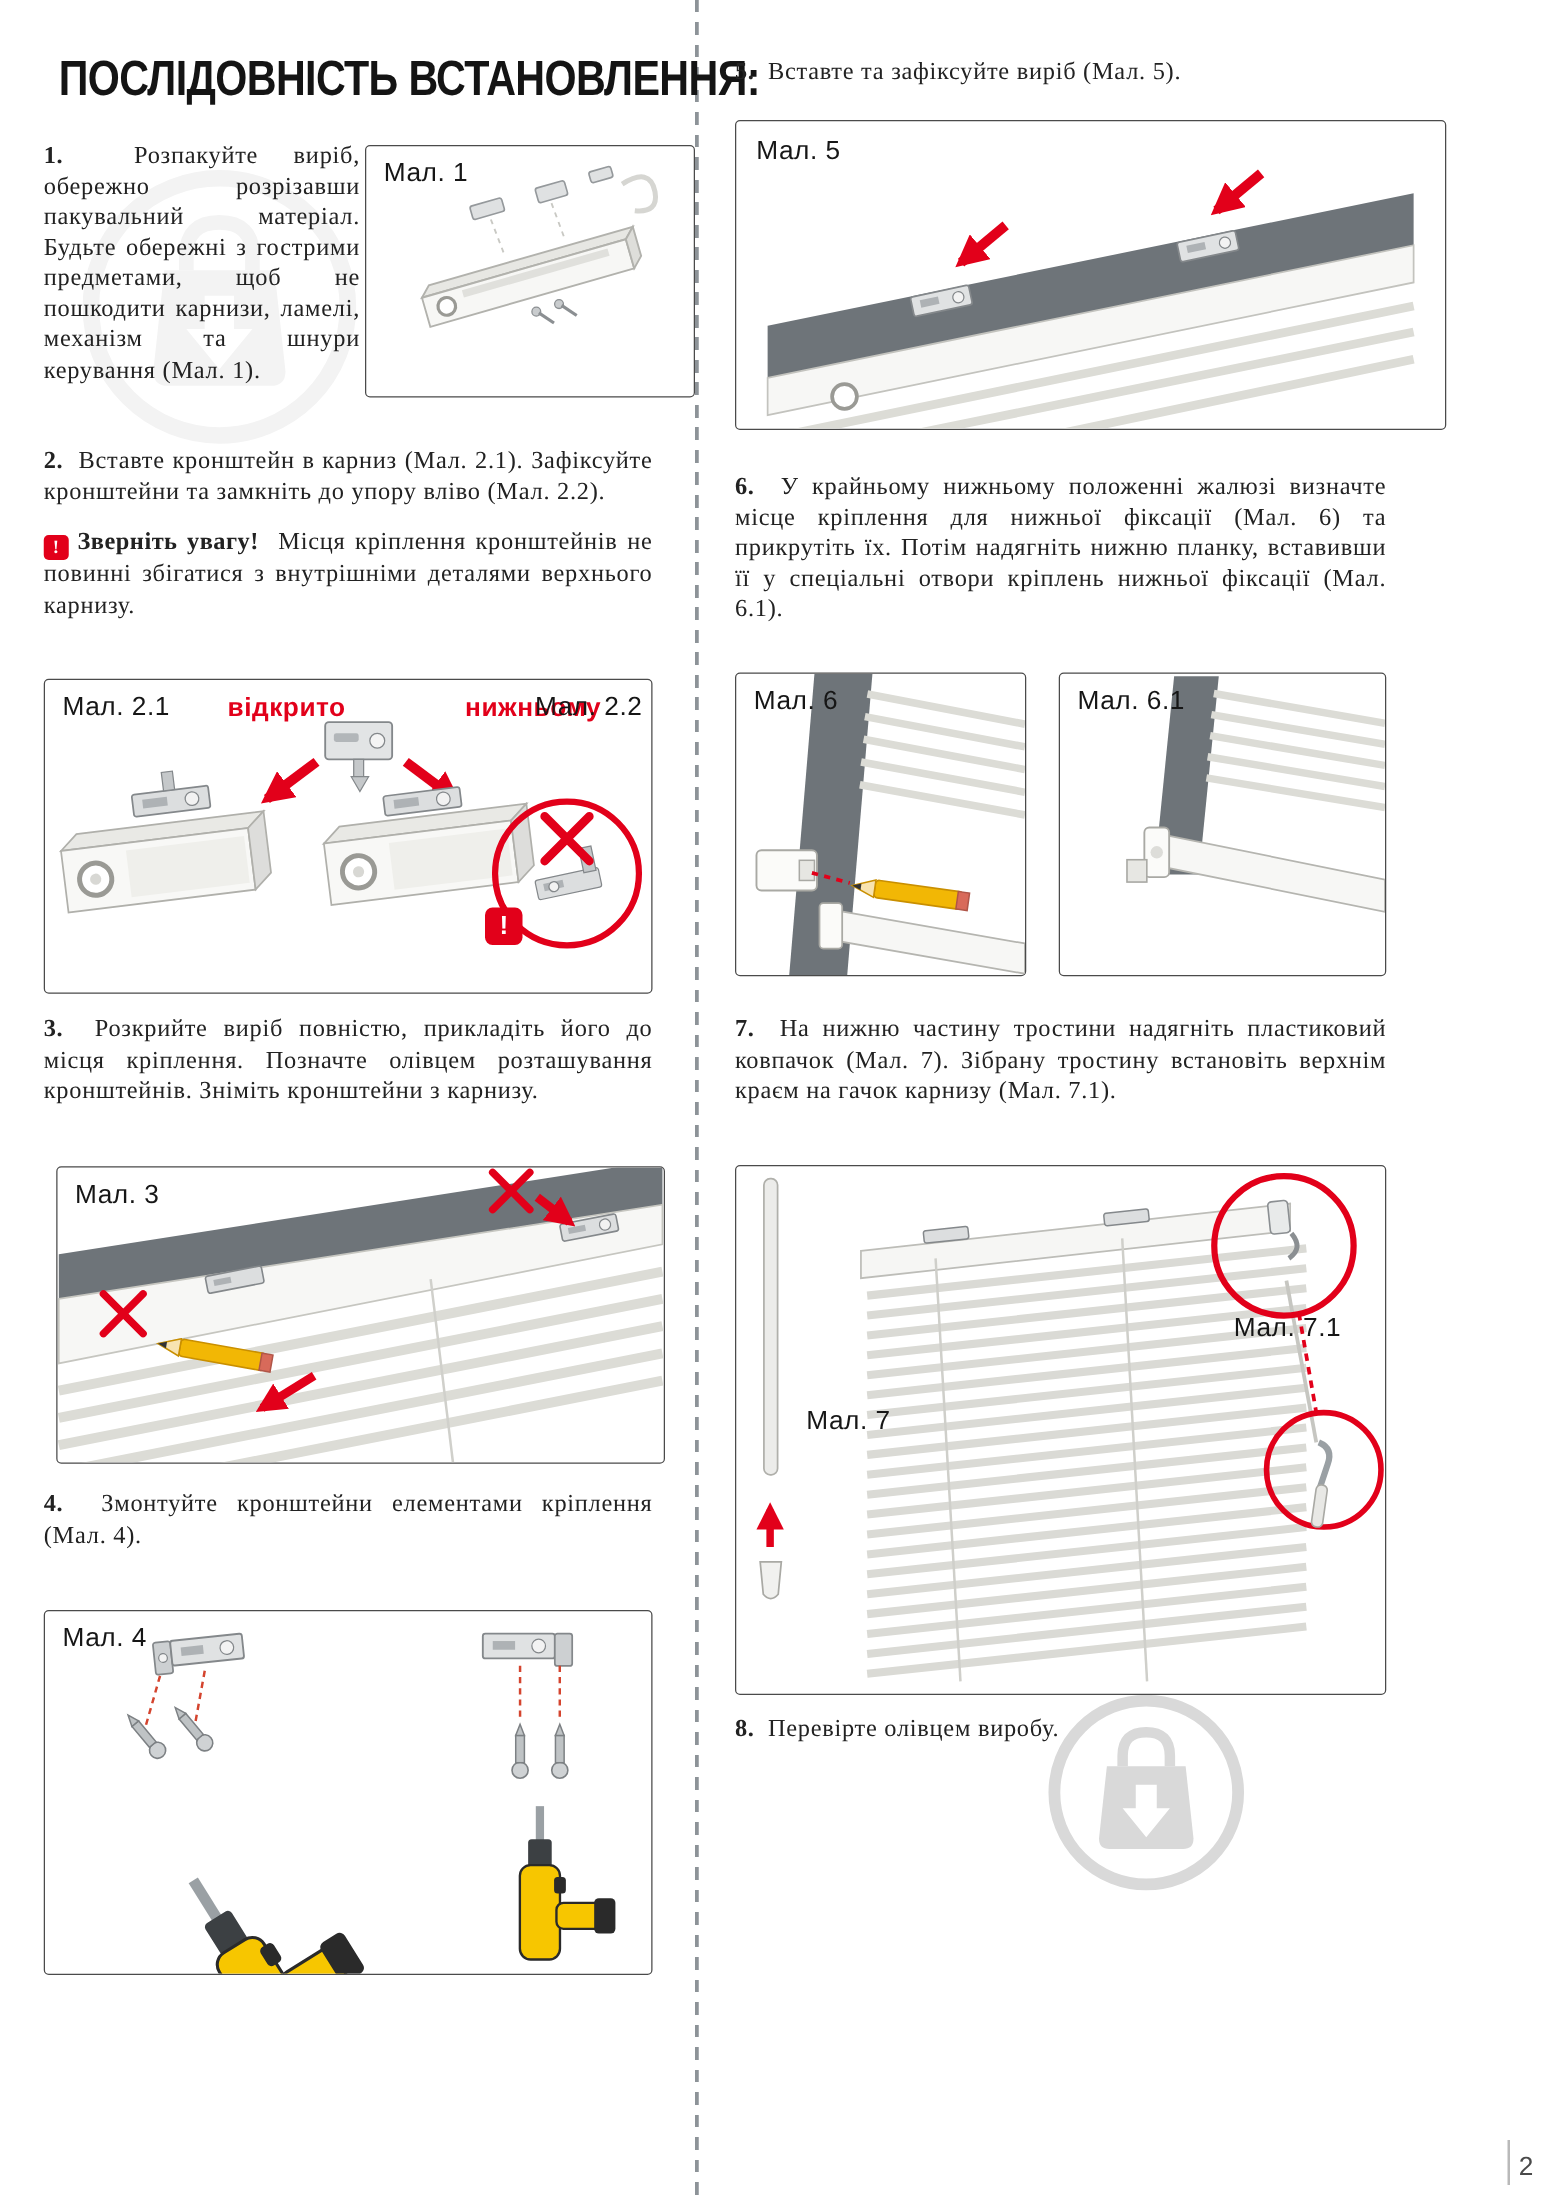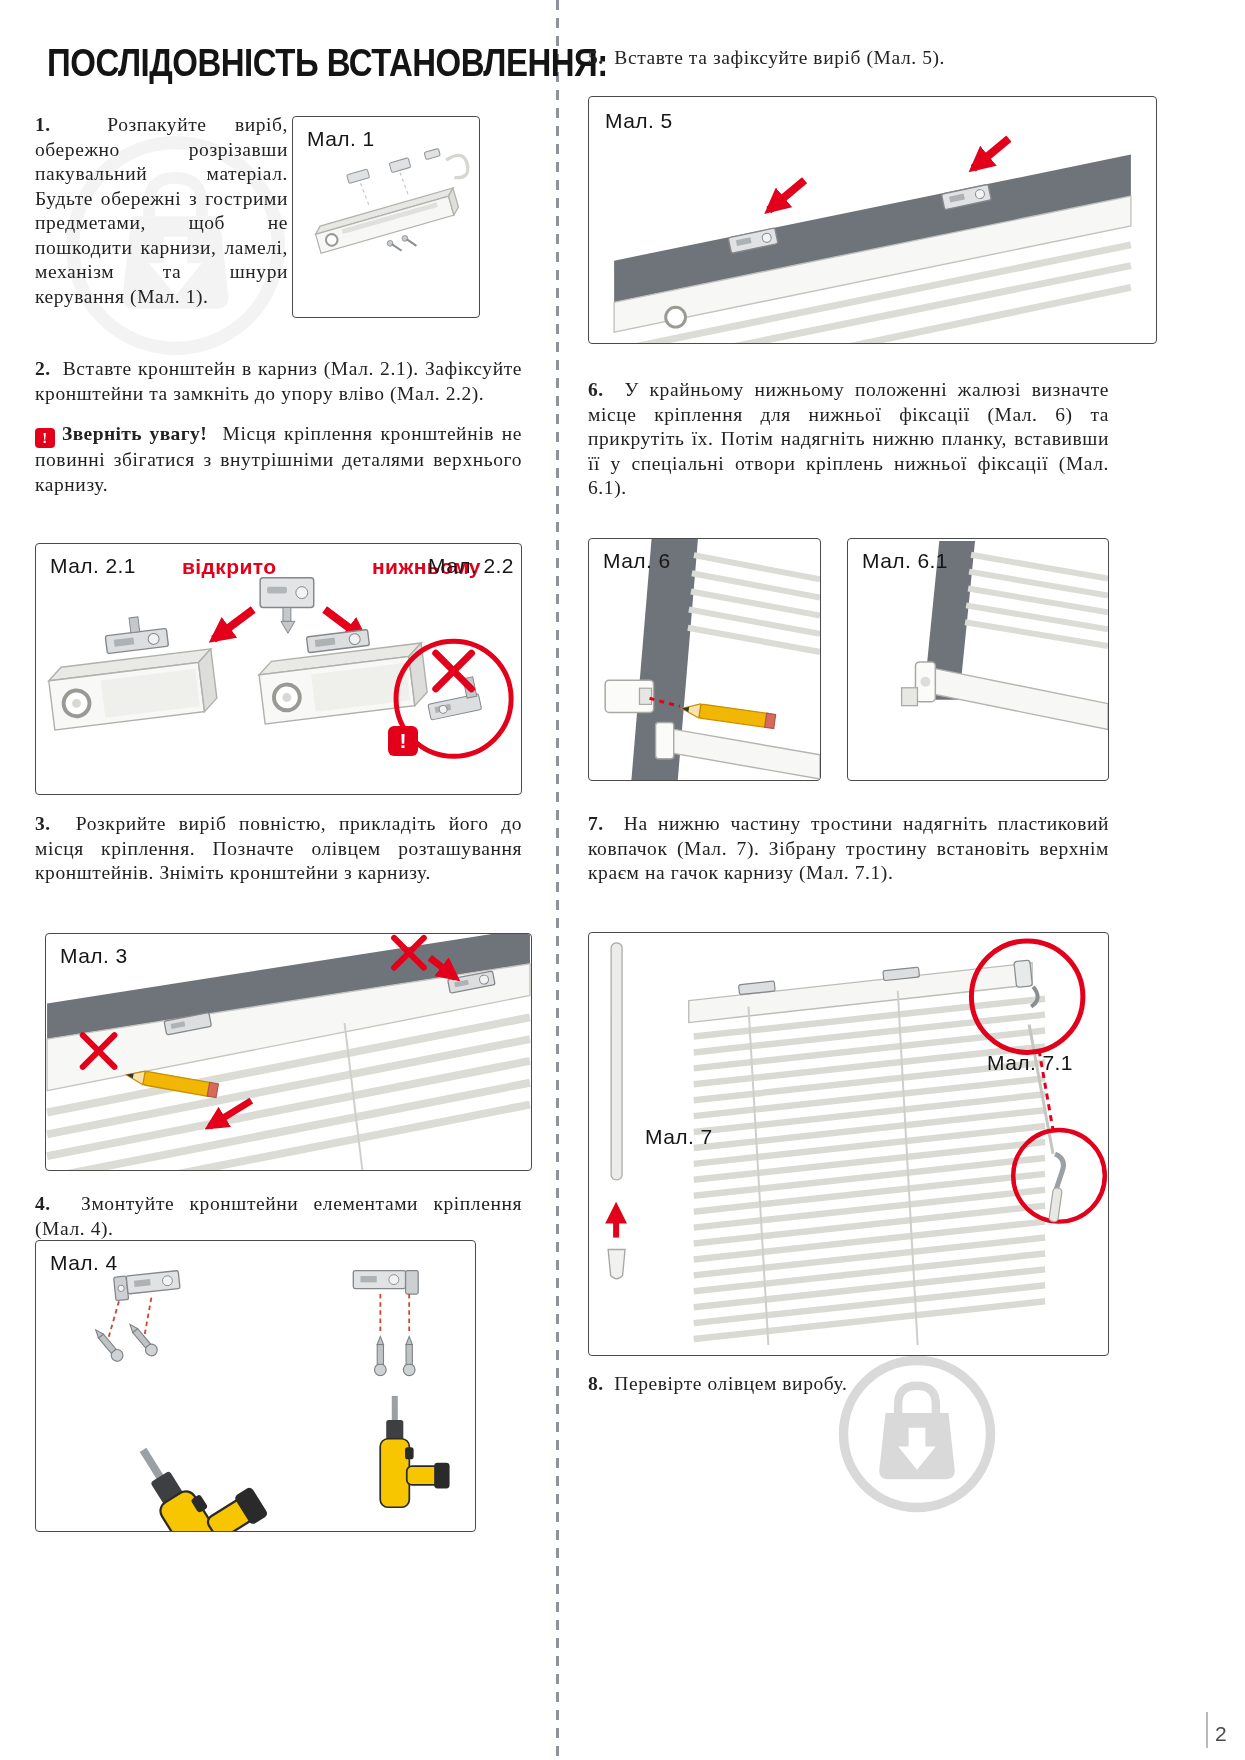--- a/index.html
+++ b/index.html
@@ -46,21 +46,21 @@
   <polygon points="72,74 88,74 88,92 98,92 80,114 62,92 72,92" fill="#ffffff"></polygon>
 </svg>
 
 <h1 class="abs page-title z1" style="left:47px;top:40px">ПОСЛІДОВНІСТЬ ВСТАНОВЛЕННЯ:</h1>
 
 <p class="abs body-text z1" style="left:35px;top:113px;width:253px">
   <b>1.</b>&nbsp;
   <span>Розпакуйте виріб, обережно розрізавши пакувальний матеріал. Будьте обережні з гострими предметами, щоб не пошкодити карнизи, ламелі, механізм та шнури керування (Мал. 1).</span>
 </p>
 
-<figure class="figbox" style="left:292px;top:116px;width:188px;height:202px">
+<figure class="figbox" style="left:292px;top:116px;width:264px;height:202px">
   <span class="figlabel" style="left:14px;top:10px">Мал. 1</span>
   <svg class="fig" viewBox="0 0 226 198">
     <g transform="rotate(-16 113 110)">
       <polygon points="28,96 196,96 204,88 36,88" fill="#e7e7e3" stroke="#b2b2ad" stroke-width="1.5"></polygon>
       <rect x="28" y="96" width="168" height="24" fill="#f7f7f5" stroke="#b2b2ad" stroke-width="1.5"></rect>
       <polygon points="196,96 204,88 204,112 196,120" fill="#dededa" stroke="#b2b2ad" stroke-width="1.5"></polygon>
       <rect x="60" y="99" width="120" height="6" fill="#e0e0dc"></rect>
       <circle cx="45" cy="108" r="7" fill="#ffffff" stroke="#9a9a95" stroke-width="2.5"></circle>
     </g>
     <g stroke="#95999c" fill="#dfe1e2" stroke-width="1.3">
@@ -208,21 +208,21 @@
     </g>
     <line x1="206" y1="168" x2="164" y2="194" stroke="#e2001a" stroke-width="7" marker-end="url(#ah3)"></line>
   </svg>
 </figure>
 
 <p class="abs body-text z1" style="left:35px;top:1192px;width:487px">
   <b>4.</b>&nbsp;
   <span>Змонтуйте кронштейни елементами кріплення (Мал. 4).</span>
 </p>
 
-<figure class="figbox" style="left:35px;top:1240px;width:441px;height:292px">
+<figure class="figbox" style="left:35px;top:1288px;width:487px;height:292px">
   <span class="figlabel" style="left:14px;top:10px">Мал. 4</span>
   <svg class="fig" viewBox="0 0 487 292">
 
     <g transform="translate(100,24) rotate(-6)">
       <rect x="-14" y="0" width="14" height="26" rx="2" fill="#cdd0d2" stroke="#84888b" stroke-width="1.4"></rect>
       <circle cx="-7" cy="13" r="3.5" fill="#f3f3f3" stroke="#84888b"></circle>
       <rect x="0" y="0" width="58" height="20" rx="2" fill="#e0e2e3" stroke="#84888b" stroke-width="1.5"></rect>
       <rect x="8" y="6" width="18" height="7" fill="#aeb2b5"></rect>
       <circle cx="45" cy="10" r="5.5" fill="#f3f3f3" stroke="#84888b"></circle>
     </g>

